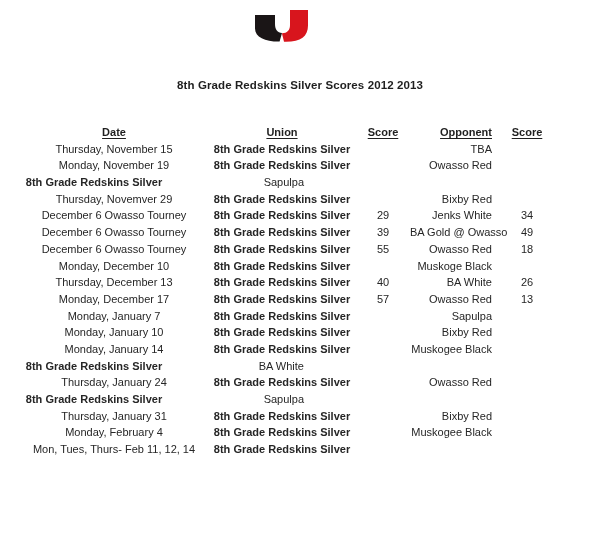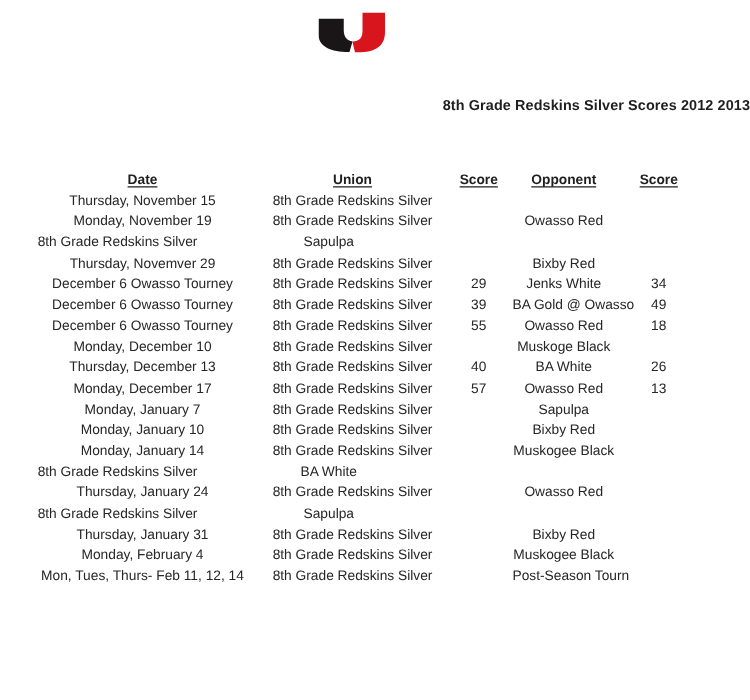--- a/index.html
+++ b/index.html
@@ -21,48 +21,48 @@
     left: 253px;
     top: 10px;
     width: 57px;
     height: 34px;
   }
   .title {
     position: absolute;
     top: 79px;
     left: 0;
     width: 600px;
-    text-align: right;
+    text-align: center;
     font-size: 11.5px;
     font-weight: bold;
     color: #1f1f1f;
     letter-spacing: 0.1px;
   }
   .table {
     position: absolute;
-    top: 136px;
+    top: 124px;
     left: 20px;
     width: 542px;
   }
   .row {
     display: flex;
     height: 16.7px;
     align-items: center;
   }
   .cell {
     text-align: center;
     font-size: 11px;
     line-height: 16.7px;
     white-space: nowrap;
     color: #262626;
   }
   .c-date     { width: 188px; }
-  .c-union    { width: 148px; }
+  .c-union    { width: 148px; font-weight: bold; }
   .c-score1   { width: 54px; }
-  .c-opponent { width: 82px; }
+  .c-opponent { width: 82px; text-align: right; }
   .c-score2   { width: 70px; }
   .row.header .cell {
     font-weight: bold;
     text-decoration: underline;
     text-underline-offset: 2px;
     color: #1f1f1f;
   }
 </style>
 </head>
 <body>
@@ -82,20 +82,21 @@
       <div class="cell c-union">Union</div>
       <div class="cell c-score1">Score</div>
       <div class="cell c-opponent">Opponent</div>
       <div class="cell c-score2">Score</div>
     </div>
 
   <div class="row">
         <div class="cell c-date">Thursday, November 15</div>
         <div class="cell c-union">8th Grade Redskins Silver</div>
         <div class="cell c-score1"></div>
+        <div class="cell c-opponent">TBA</div>
         <div class="cell c-score2"></div>
       </div>
       <div class="row">
         <div class="cell c-date">Monday, November 19</div>
         <div class="cell c-union">8th Grade Redskins Silver</div>
         <div class="cell c-score1"></div>
         <div class="cell c-opponent">Owasso Red</div>
         <div class="cell c-score2"></div>
       </div>
       <div class="row">
@@ -204,18 +205,17 @@
         <div class="cell c-date">Monday, February 4</div>
         <div class="cell c-union">8th Grade Redskins Silver</div>
         <div class="cell c-score1"></div>
         <div class="cell c-opponent">Muskogee Black</div>
         <div class="cell c-score2"></div>
       </div>
       <div class="row">
         <div class="cell c-date">Mon, Tues, Thurs- Feb 11, 12, 14</div>
         <div class="cell c-union">8th Grade Redskins Silver</div>
         <div class="cell c-score1"></div>
-        <div class="cell c-opponent">Post-Season Tourn</div>
         <div class="cell c-score2"></div>
       </div>
     </div>
 
 </div>
 
 </body></html>

